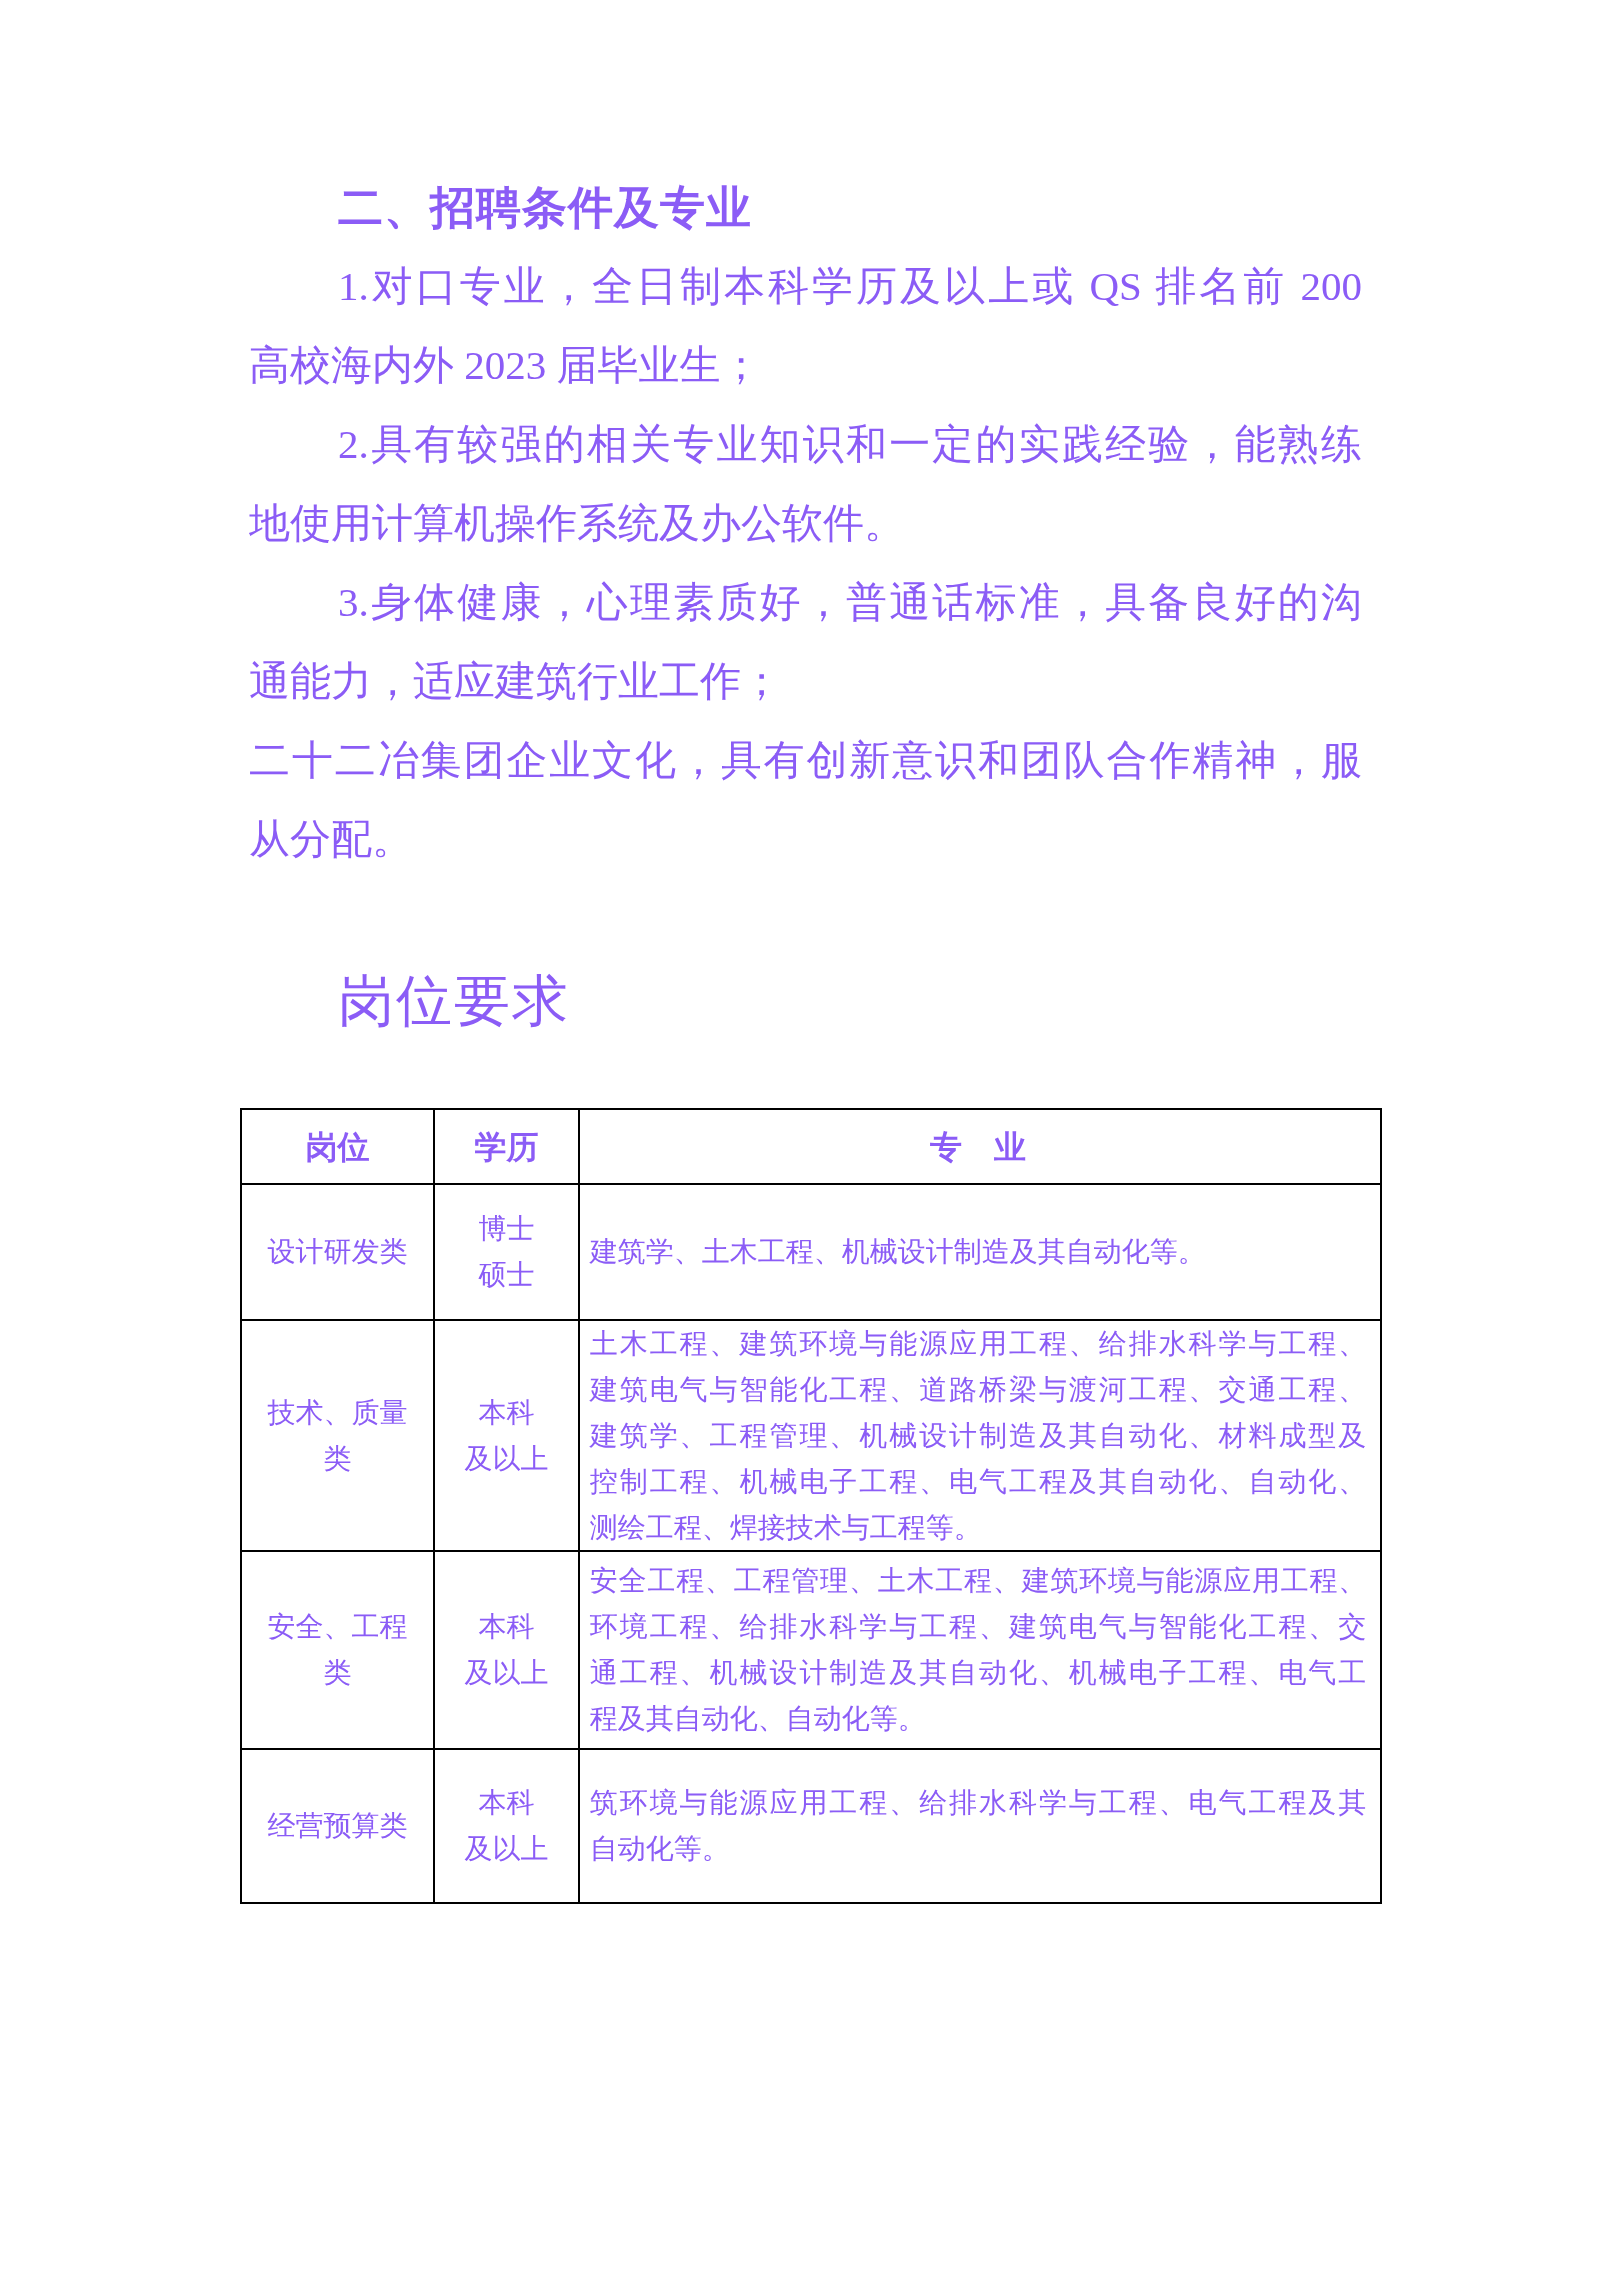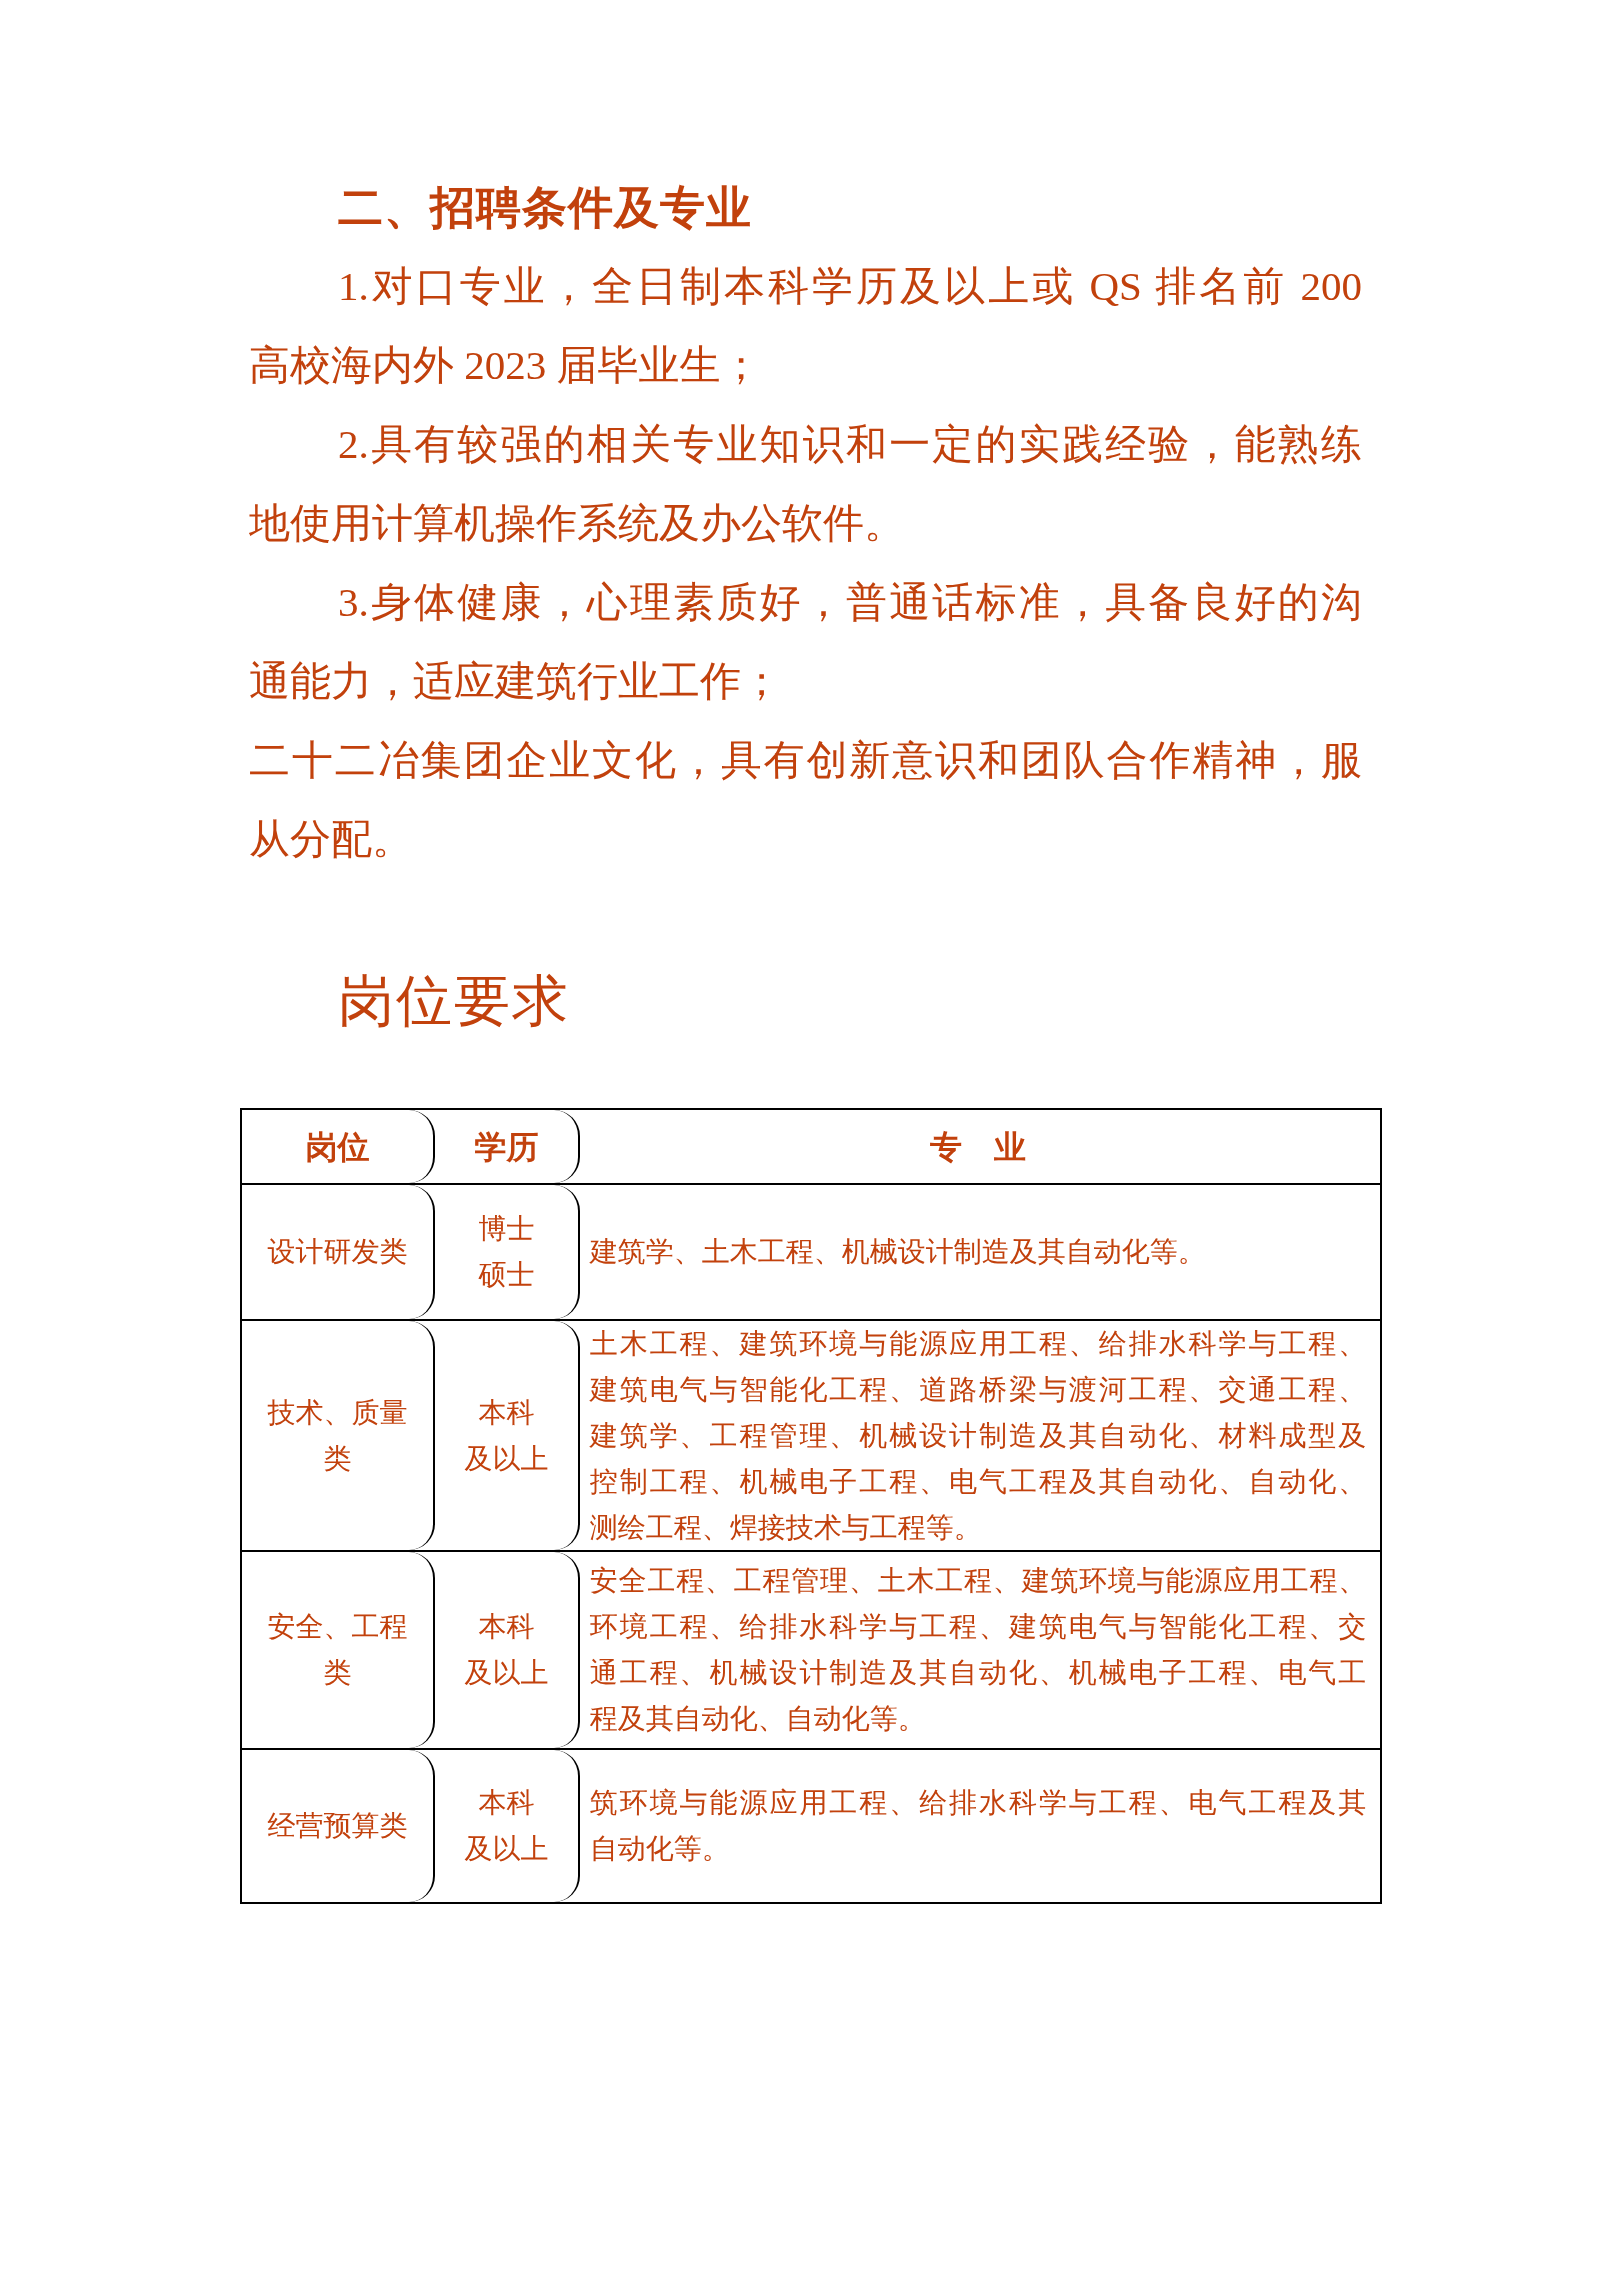--- a/index.html
+++ b/index.html
@@ -1,18 +1,18 @@
 <!DOCTYPE html>
 <html><head>
 <meta charset="utf-8">
 <style>
   html,body { margin:0; padding:0; background:#e8e8e8; }
   #page {
     position:relative; width:1621px; height:2293px; background:#ffffff;
-    font-family:"Liberation Serif","DejaVu Serif",serif; color:#c2410c;
+    font-family:"Liberation Serif","DejaVu Serif",serif; color:#8b5cf6;
     overflow:hidden; margin:0 auto;
   }
   #heading {
     position:absolute; left:338px; top:178px; height:59px; line-height:59px;
     font-family:"Liberation Sans","DejaVu Sans",sans-serif;
     font-weight:bold; font-size:45px; letter-spacing:1px; white-space:nowrap;
   }
   #body-lines {
     position:absolute; left:249px; top:247px; width:1113px;
   }
@@ -27,21 +27,21 @@
     font-size:56px; font-weight:normal; letter-spacing:2px; white-space:nowrap;
   }
   #req-table {
     position:absolute; left:240px; top:1108px; width:1142px;
     border:2.9px solid #000; box-sizing:border-box;
     font-size:28px;
   }
   .trow { display:flex; box-sizing:border-box; }
   .trow.rborder { border-top:2px solid #000; }
   #thead-row { height:75px; border-bottom:2px solid #000; font-weight:bold; font-size:32px; }
-  .cell { box-sizing:border-box; display:flex; flex-direction:column; justify-content:center;border-radius:26px; }
+  .cell { box-sizing:border-box; display:flex; flex-direction:column; justify-content:center; }
   .c1 { width:193px; border-right:2px solid #000; align-items:center; text-align:center; }
   .c2 { width:145px; border-right:2px solid #000; align-items:center; text-align:center; }
   .c3 { flex:1; padding:0 13.7px 0 9.8px; align-items:stretch; }
   #thead-row .c3 { align-items:center; }
   .cellline { line-height:46px; text-justify:inter-character; }
   .c3 .cellline.cj { text-align:justify; text-align-last:justify; }
   
   #table-rows .trow:nth-of-type(1) { height:134px; }
   #table-rows .trow:nth-of-type(2) { height:231px; }
   #table-rows .trow:nth-of-type(3) { height:198px; }

